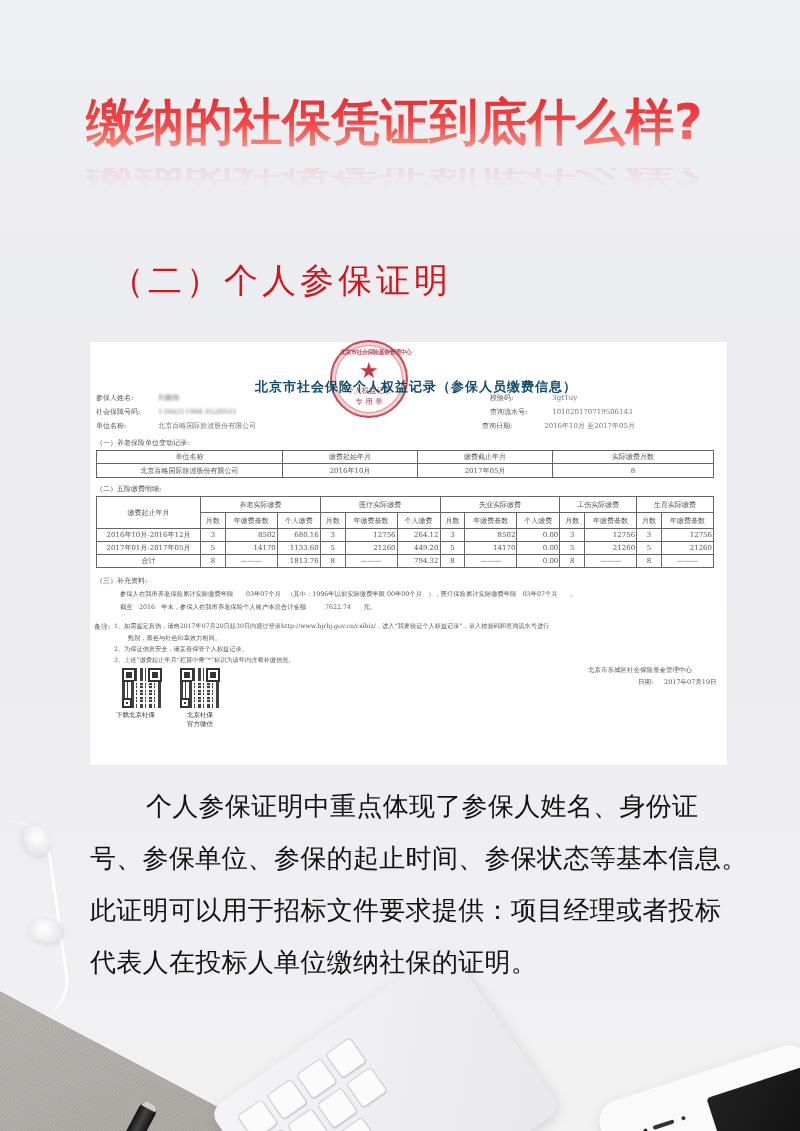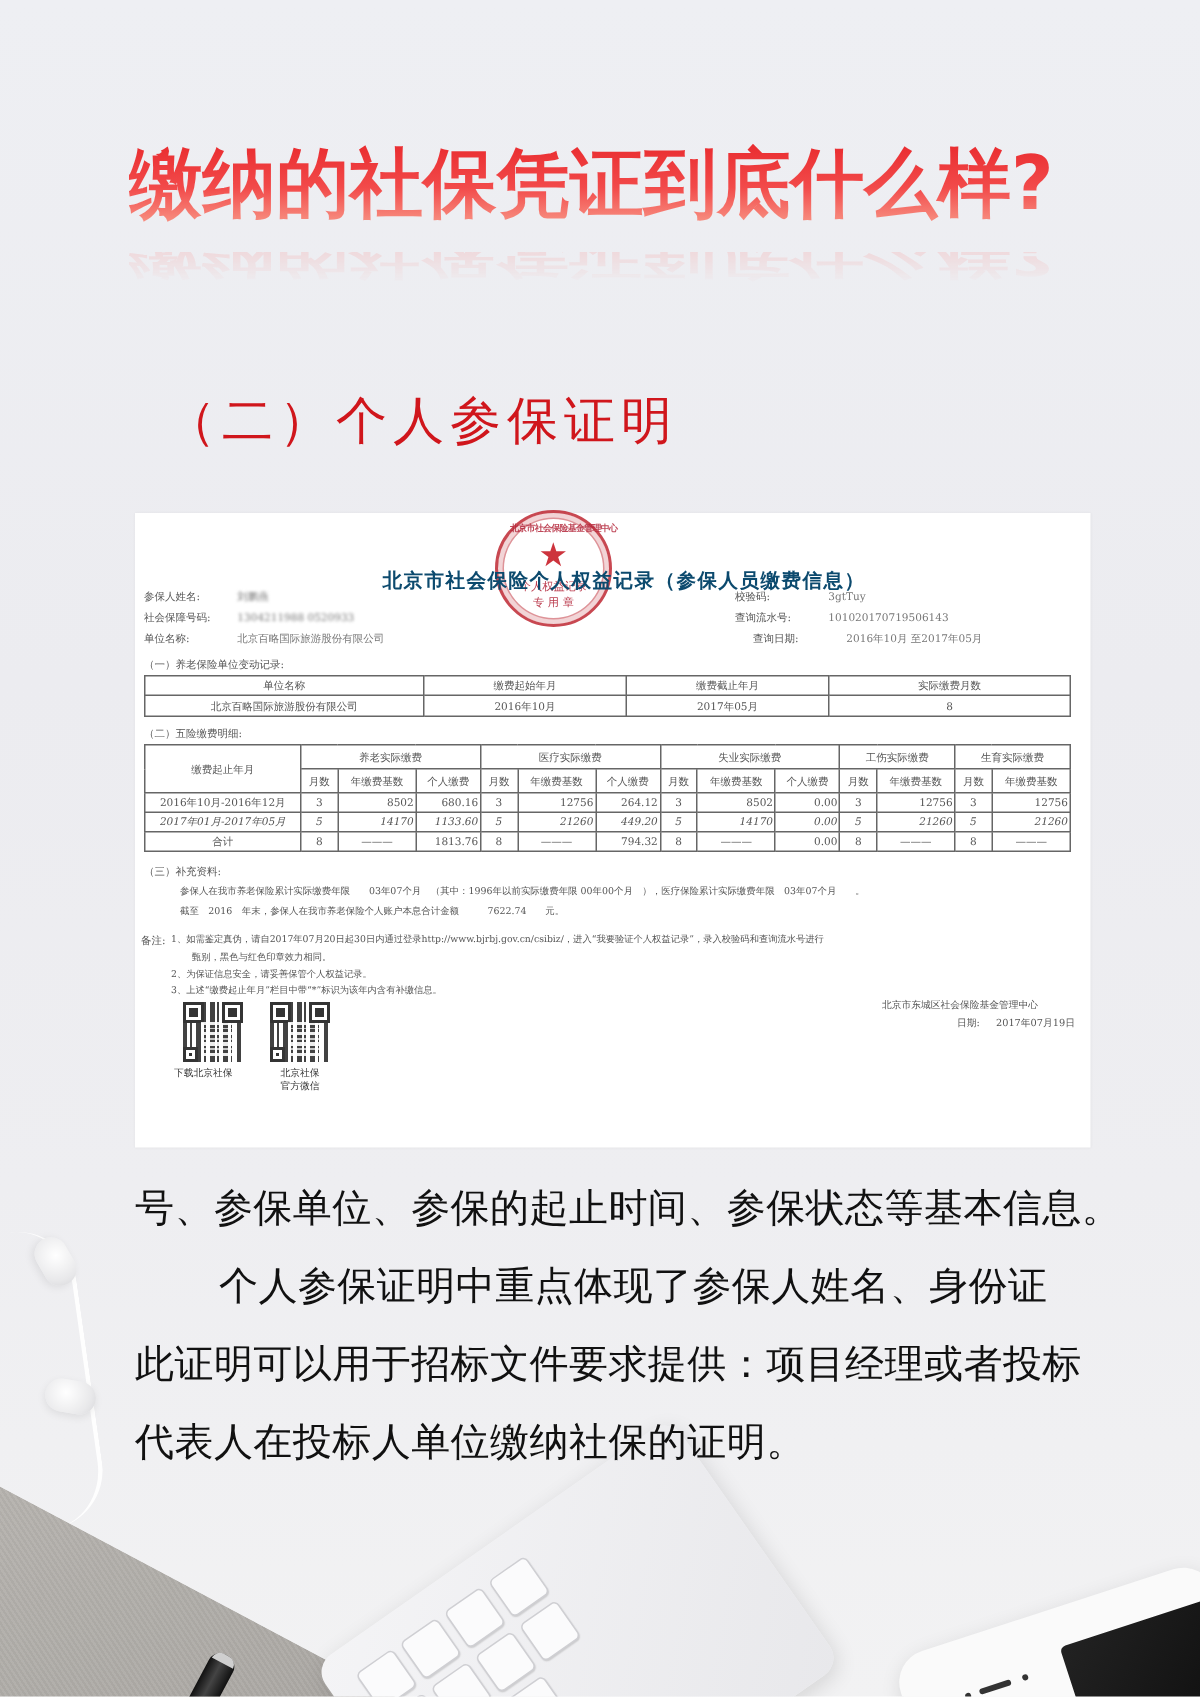--- a/index.html
+++ b/index.html
@@ -214,21 +214,21 @@
   </div>
 
   <div class="meta-row" style="left:400px; top:51px;">
     <span class="lbl">校验码:</span>
     <span class="val">3gtTuy</span>
   </div>
   <div class="meta-row" style="left:400px; top:65px;">
     <span class="lbl">查询流水号:</span>
     <span class="val">101020170719506143</span>
   </div>
-  <div class="meta-row" style="left:412px; top:79px;">
+  <div class="meta-row" style="left:392px; top:79px;">
     <span class="lbl">查询日期:</span>
     <span class="val">2016年10月 至2017年05月</span>
   </div>
 
   <div class="section-label" style="top:96px;">（一）养老保险单位变动记录:</div>
   <table class="tbl" style="left:6px; top:108px; width:618px;">
     <tbody>
         <tr style="height:13px;">
       <th style="width:186px;">单位名称</th>
       <th style="width:135px;">缴费起始年月</th>
@@ -281,21 +281,21 @@
       <td class="num">264.12</td>
       <td>3</td>
       <td class="num">8502</td>
       <td class="num">0.00</td>
       <td>3</td>
       <td class="num">12756</td>
       <td>3</td>
       <td class="num">12756</td>
     </tr>
 
-    <tr style="height:13px;font-style:italic;">
+    <tr style="height:13px;">
       <td>2017年01月-2017年05月</td>
       <td>5</td>
       <td class="num">14170</td>
       <td class="num">1133.60</td>
       <td>5</td>
       <td class="num">21260</td>
       <td class="num">449.20</td>
       <td>5</td>
       <td class="num">14170</td>
       <td class="num">0.00</td>
@@ -373,17 +373,17 @@
 </div>
 
 <div class="phone">
   <div class="phone-screen"></div>
   <div class="phone-speaker"></div>
   <div class="phone-dot" style="left:40px; top:36px;"></div>
   <div class="phone-dot" style="left:80px; top:36px;"></div>
 </div>
 
 <div class="paragraph">
+  <span class="line first">个人参保证明中重点体现了参保人姓名、身份证</span>
   <span class="line">号、参保单位、参保的起止时间、参保状态等基本信息。</span>
-  <span class="line first">个人参保证明中重点体现了参保人姓名、身份证</span>
   <span class="line">此证明可以用于招标文件要求提供：项目经理或者投标</span>
   <span class="line">代表人在投标人单位缴纳社保的证明。</span>
 </div>
 
 </body></html>

